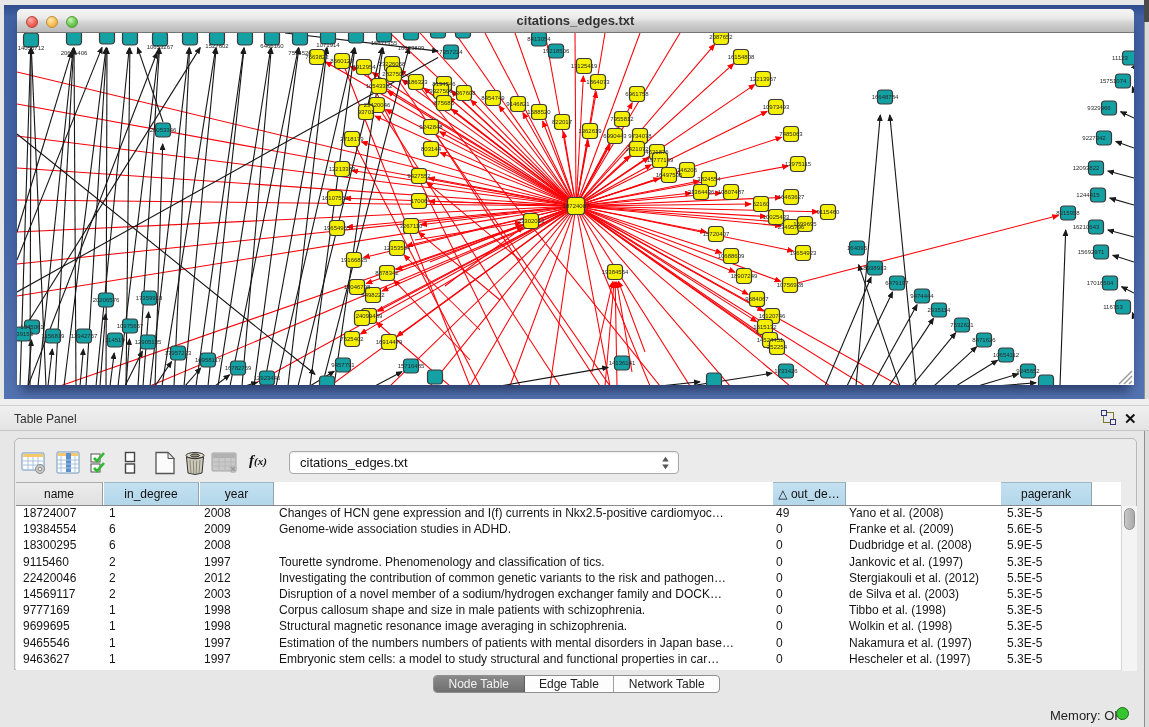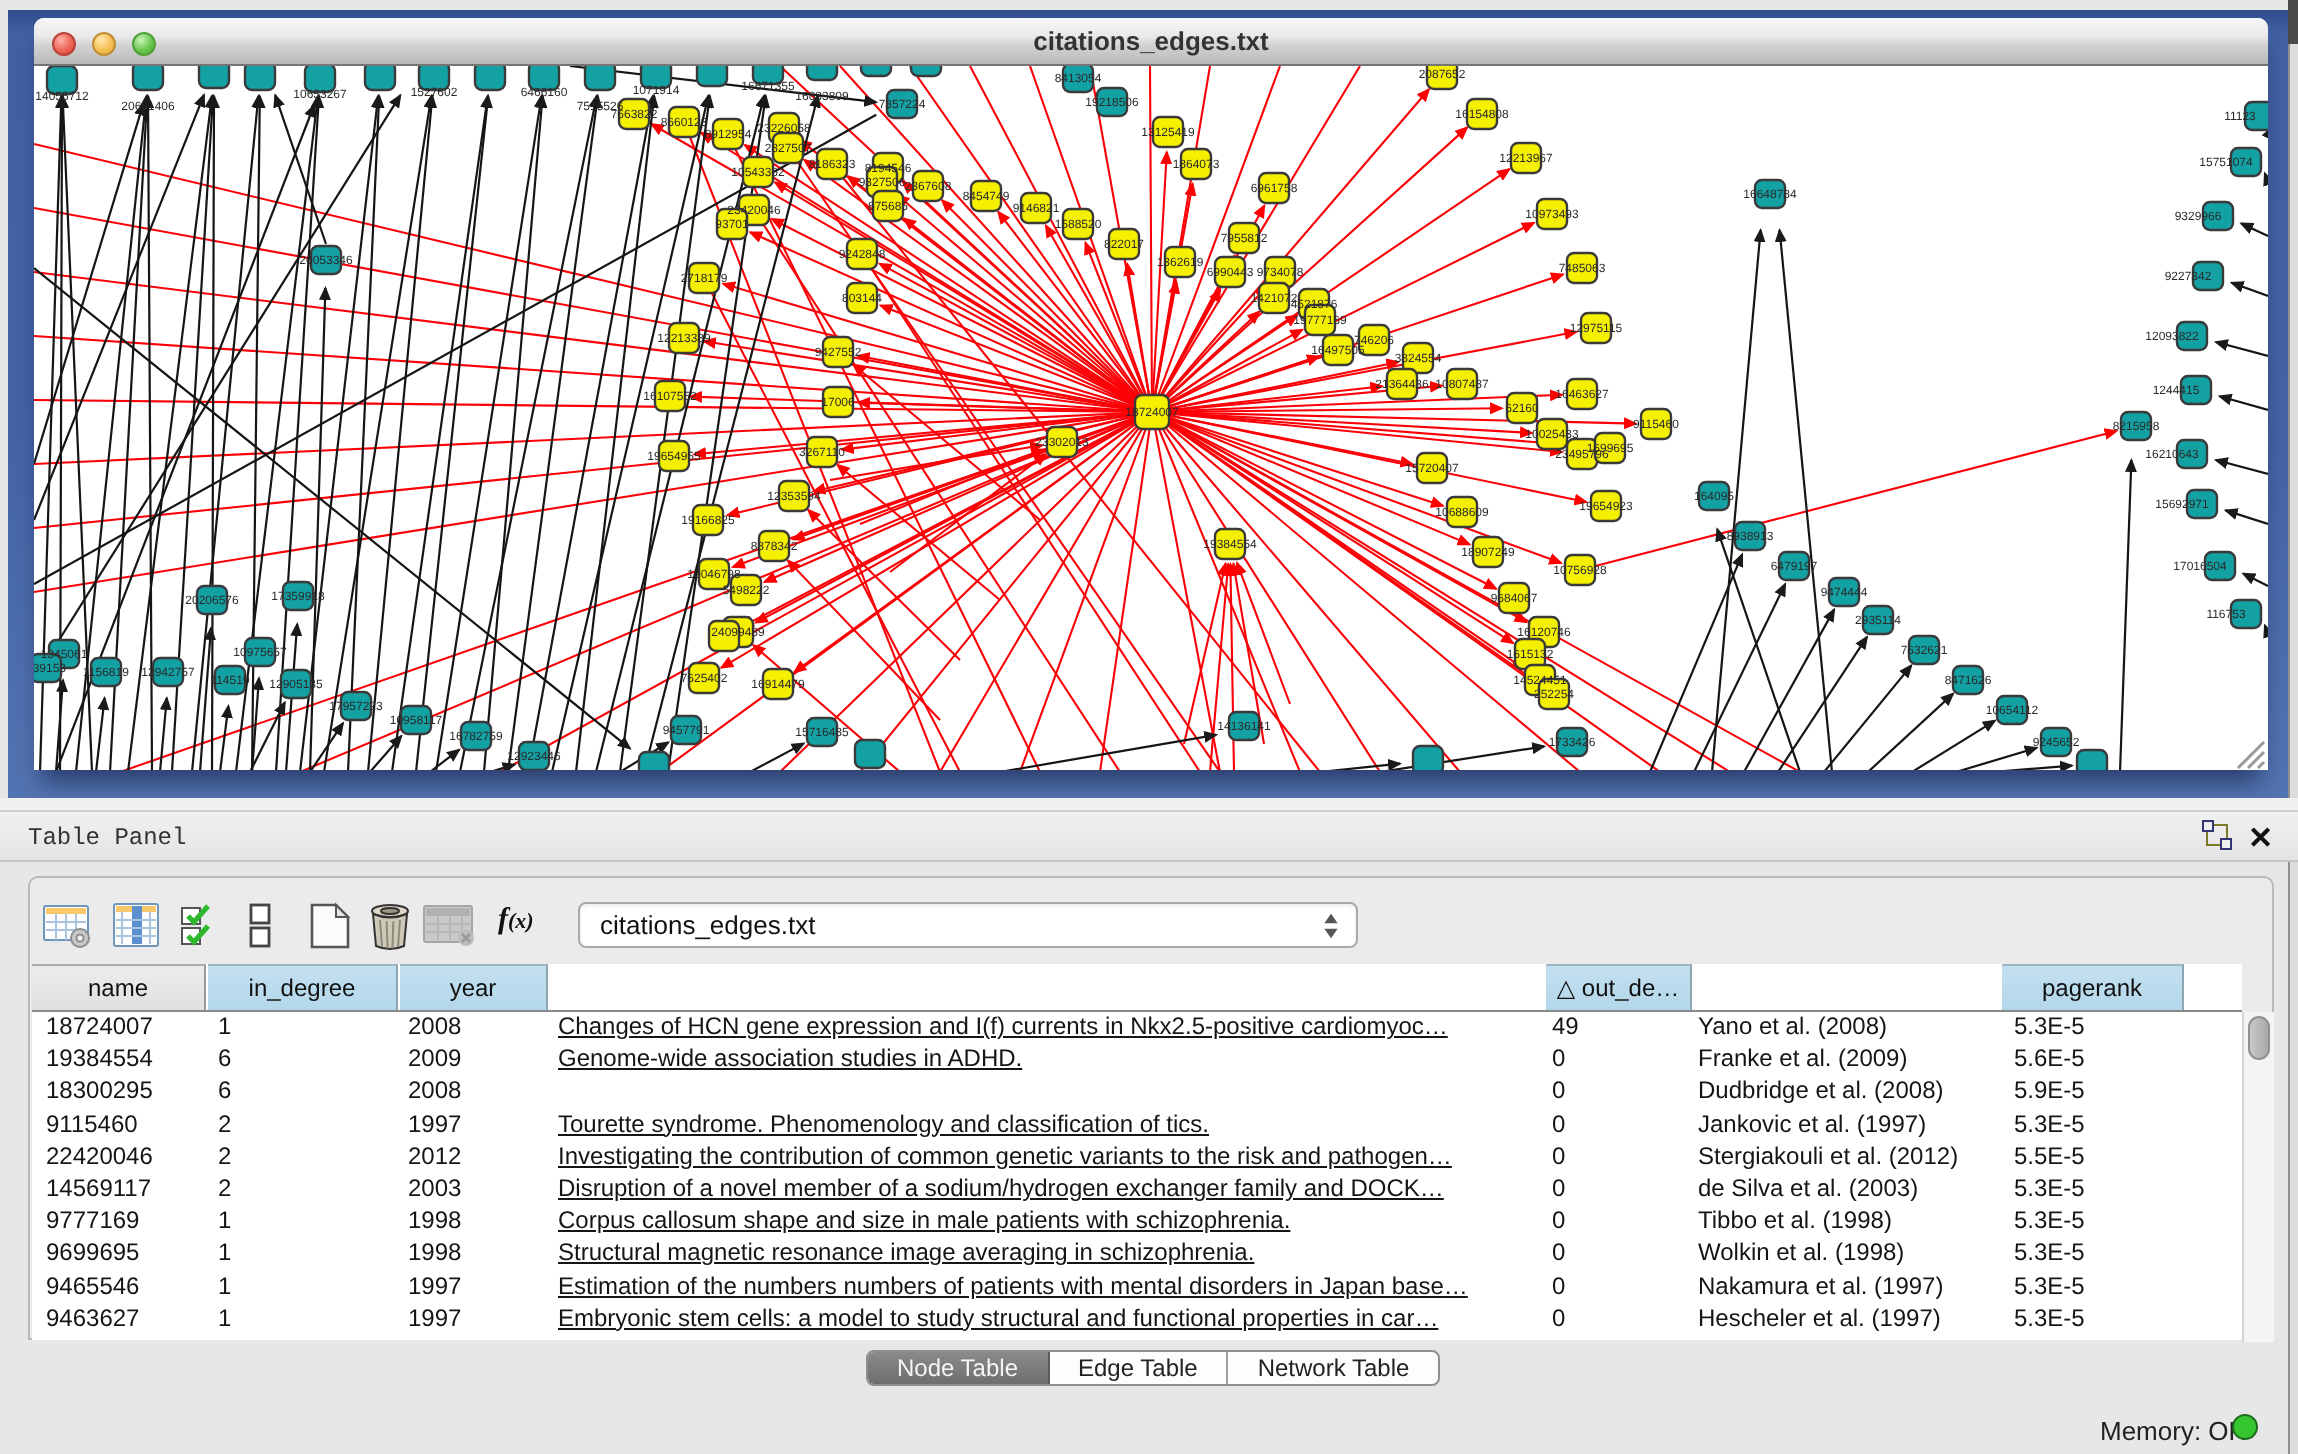--- a/index.html
+++ b/index.html
@@ -15,21 +15,21 @@
   border-bottom:1px solid #757575; }
 #titlebar .title { position:absolute; left:0; right:0; top:4px; text-align:center;
   font-size:13px; font-weight:bold; color:#333; }
 .tl { position:absolute; top:7px; width:12px; height:12px; border-radius:50%; }
 #tl1 { left:9px; background:radial-gradient(circle at 35% 30%,#ffb2aa,#ee6458 55%,#d2423a); border:1px solid #ba4238;}
 #tl2 { left:29px; background:radial-gradient(circle at 35% 30%,#ffe9b0,#f6bf54 55%,#dfa13a); border:1px solid #c08e36;}
 #tl3 { left:49px; background:radial-gradient(circle at 35% 30%,#c9f3b8,#6ac850 55%,#4aa437); border:1px solid #51a038;}
 #splitbar { position:absolute; left:0; top:399px; width:1149px; height:6px; background:#f0f0f0; }
 #tphead { position:absolute; left:0; top:405px; width:1149px; height:26px;
   background:linear-gradient(180deg,#f0f0f0,#e4e4e4); border-top:1px solid #cfcfcf; border-bottom:1px solid #c6c6c6; }
-#tphead .t { position:absolute; left:14px; top:6px; font-size:12px; color:#333;font-family:Liberation Mono, monospace; }
+#tphead .t { position:absolute; left:14px; top:6px; font-size:12px; color:#333; }
 #floatic { position:absolute; left:1103px; top:412px; width:11px; height:11px; border:1px solid #7a7a28; }
 #floatic:before { content:""; position:absolute; left:-3px; top:-3px; width:4px; height:4px; background:#eee; border:1px solid #337; }
 #floatic:after { content:""; position:absolute; right:-3px; bottom:-3px; width:4px; height:4px; background:#eee; border:1px solid #337; }
 #closeic { position:absolute; left:1124px; top:410px; font-size:15px; font-weight:bold; color:#111; }
 #panel { position:absolute; left:14px; top:438px; width:1123px; height:232px;
   background:#ebebeb; border:1px solid #b9b9b9; border-radius:5px 5px 0 0; }
 #toolbar { position:absolute; left:0; top:0; width:100%; height:43px; }
 .ic { position:absolute; top:12px; }
 #combo { position:absolute; left:274px; top:12px; width:390px; height:23px; background:#fff;
   border:1px solid #a9a9a9; border-radius:4px; font-size:13px; color:#111; line-height:21px; padding-left:10px;
@@ -40,21 +40,21 @@
 #thead .h { position:absolute; top:0; height:23px; line-height:23px; text-align:center;
   background:linear-gradient(180deg,#c3e0f0,#b3d7ea); border-right:1px solid #8ea6b2; border-top:1px solid #9fb7c3; overflow:hidden; }
 #thead .hname { background:linear-gradient(180deg,#ececec,#e0e0e0); border-right:1px solid #9a9a9a; border-top:1px solid #ababab; }
 #tbody { position:absolute; left:0; top:23px; width:1105px; height:165px; overflow:hidden;
   border-top:1px solid #8a8a8a; font-size:12px; color:#151515; }
 .tr { position:relative; height:16.2px; white-space:nowrap; }
 .tr span { position:absolute; top:0; height:16px; line-height:15px; overflow:hidden; display:block; }
 .c0 { left:7px;   width:92px; }
 .c1 { left:93px; width:90px; }
 .c2 { left:188px; width:70px; }
-.c3 { left:263px; width:492px;text-decoration:underline; }
+.c3 { left:263px; width:492px; }
 .c4 { left:760px; width:68px; }
 .c5 { left:833px; width:150px; }
 .c6 { left:991px; width:86px; }
 #vscroll { position:absolute; left:1106px; top:67px; width:16px; height:165px; background:#f4f4f4; border-left:1px solid #d4d4d4; }
 #vthumb { position:absolute; left:2px; top:2px; width:11px; height:22px; background:linear-gradient(90deg,#c8c8c8,#a9a9a9); border:1px solid #909090; border-radius:6px; }
 #tabs { position:absolute; left:433px; top:675px; height:18px; display:flex;
   border:1px solid #8f8f8f; border-radius:4px; overflow:hidden; background:#fdfdfd; font-size:12px; }
 #tabs .tab { height:18px; line-height:17px; padding:0 14.5px; color:#222; border-right:1px solid #a0a0a0; }
 #tabs .sel { background:linear-gradient(180deg,#8a8a8a,#6b6b6b); color:#f4f4f4; border-right:1px solid #5d5d5d; }
 #mem { position:absolute; left:1050px; top:708px; font-size:13px; color:#222; }

